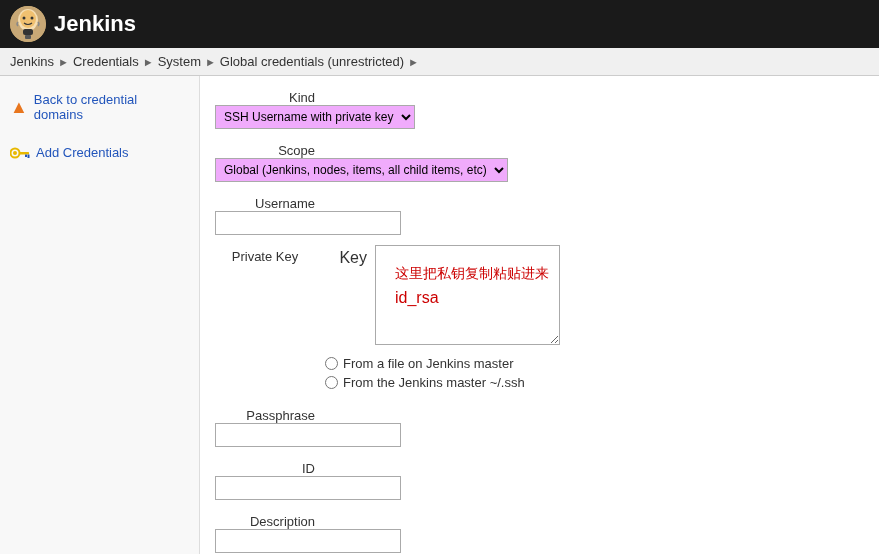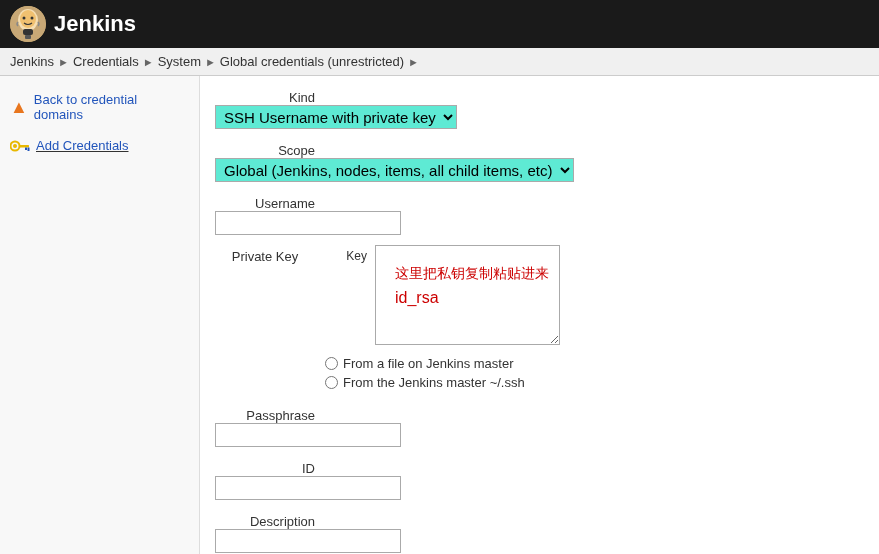--- a/index.html
+++ b/index.html
@@ -115,22 +115,22 @@
       border: 1px solid #aaa;
       padding: 2px 4px;
       font-size: 13px;
       background: white;
     }
     .form-select {
       width: 100%;
       height: 24px;
       border: 1px solid #aaa;
       padding: 2px 4px;
-      font-size: 15px;
-      background: #5eead4;
+      font-size: 12px;
+      background: #f0abfc;
     }
 
     
     .private-key-section {
       display: flex;
       align-items: flex-start;
       margin-bottom: 10px;
     }
     .private-key-label {
       width: 110px;
@@ -156,21 +156,21 @@
     .key-textarea-row {
       display: flex;
       align-items: flex-start;
       margin-bottom: 6px;
     }
     .key-label {
       width: 50px;
       text-align: right;
       padding-right: 8px;
       padding-top: 4px;
-      font-size: 12px;
+      font-size: 16px;
       flex-shrink: 0;
     }
     .key-textarea {
       flex: 1;
       height: 100px;
       border: 1px solid #aaa;
       padding: 4px;
       font-size: 13px;
       resize: vertical;
       background: white;
@@ -254,21 +254,21 @@
   <span class="breadcrumb-sep">►</span>
 </div>
 
 <div class="main-content">
 
   <div class="sidebar">
     <a class="sidebar-item" href="#">
       <span class="up-arrow">▲</span>
       <span class="sidebar-item-label">Back to credential domains</span>
     </a>
-    <a class="sidebar-item add-credentials-item" href="#" style="margin-top:4px;text-decoration:underline;">
+    <a class="sidebar-item add-credentials-item" href="#" style="margin-top:11px;">
       <span style="display:inline-flex;align-items:center;gap:2px;">
         <svg width="20" height="14" viewBox="0 0 20 14" xmlns="http://www.w3.org/2000/svg">
           <circle cx="5" cy="7" r="4.5" fill="none" stroke="#e8b800" stroke-width="2"></circle>
           <circle cx="5" cy="7" r="2" fill="#e8b800"></circle>
           <rect x="9" y="6" width="10" height="2.5" rx="0.5" fill="#e8b800"></rect>
           <rect x="15" y="8.5" width="2" height="2.5" rx="0.3" fill="#2255bb"></rect>
           <rect x="17.5" y="8.5" width="2" height="3.5" rx="0.3" fill="#2255bb"></rect>
         </svg>
       </span>
       <span class="sidebar-item-label">Add Credentials</span>

